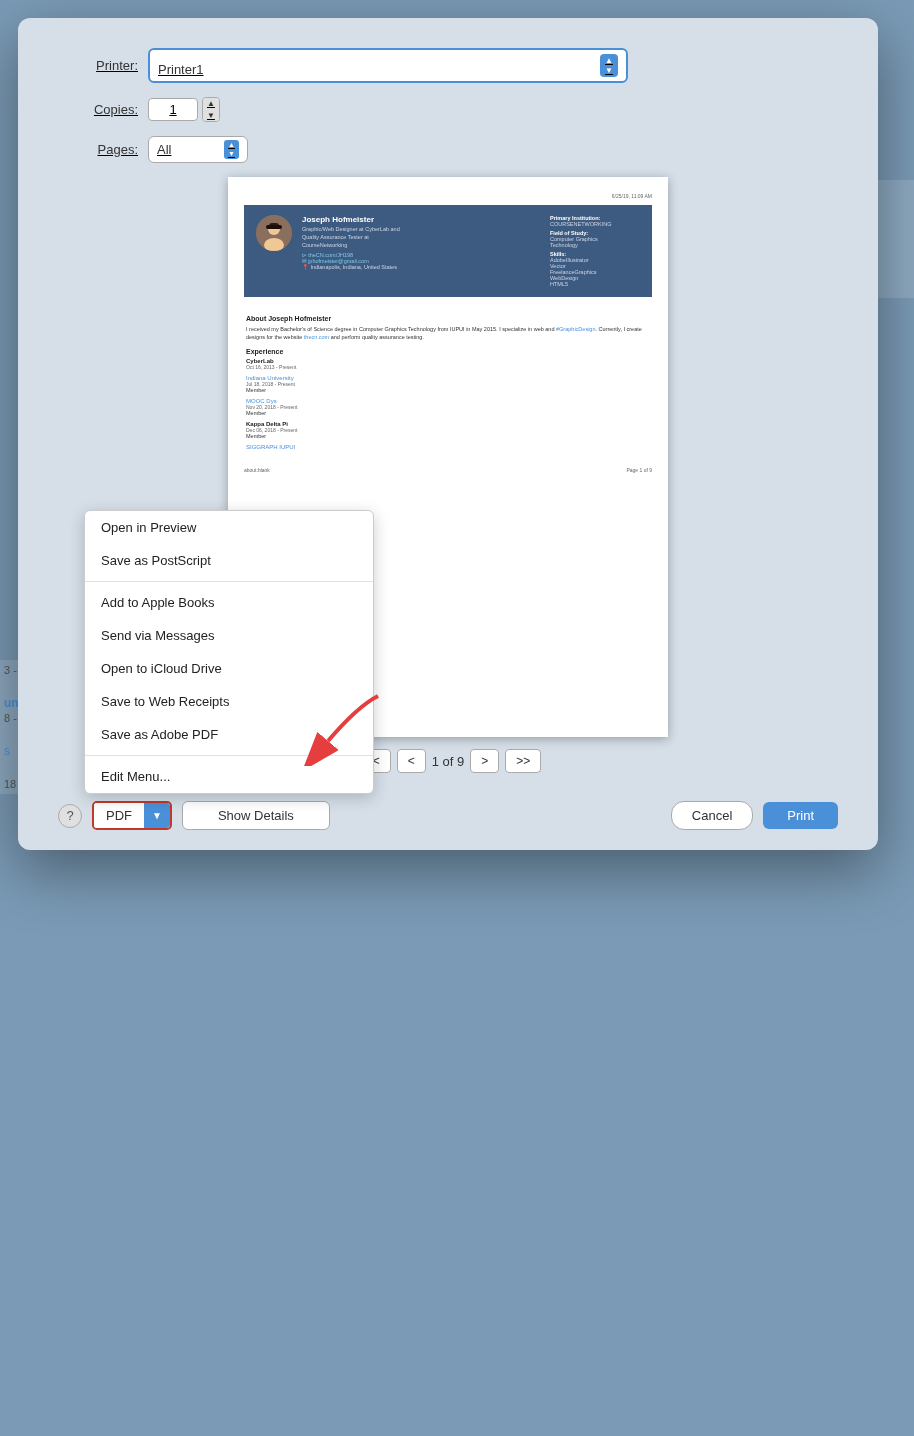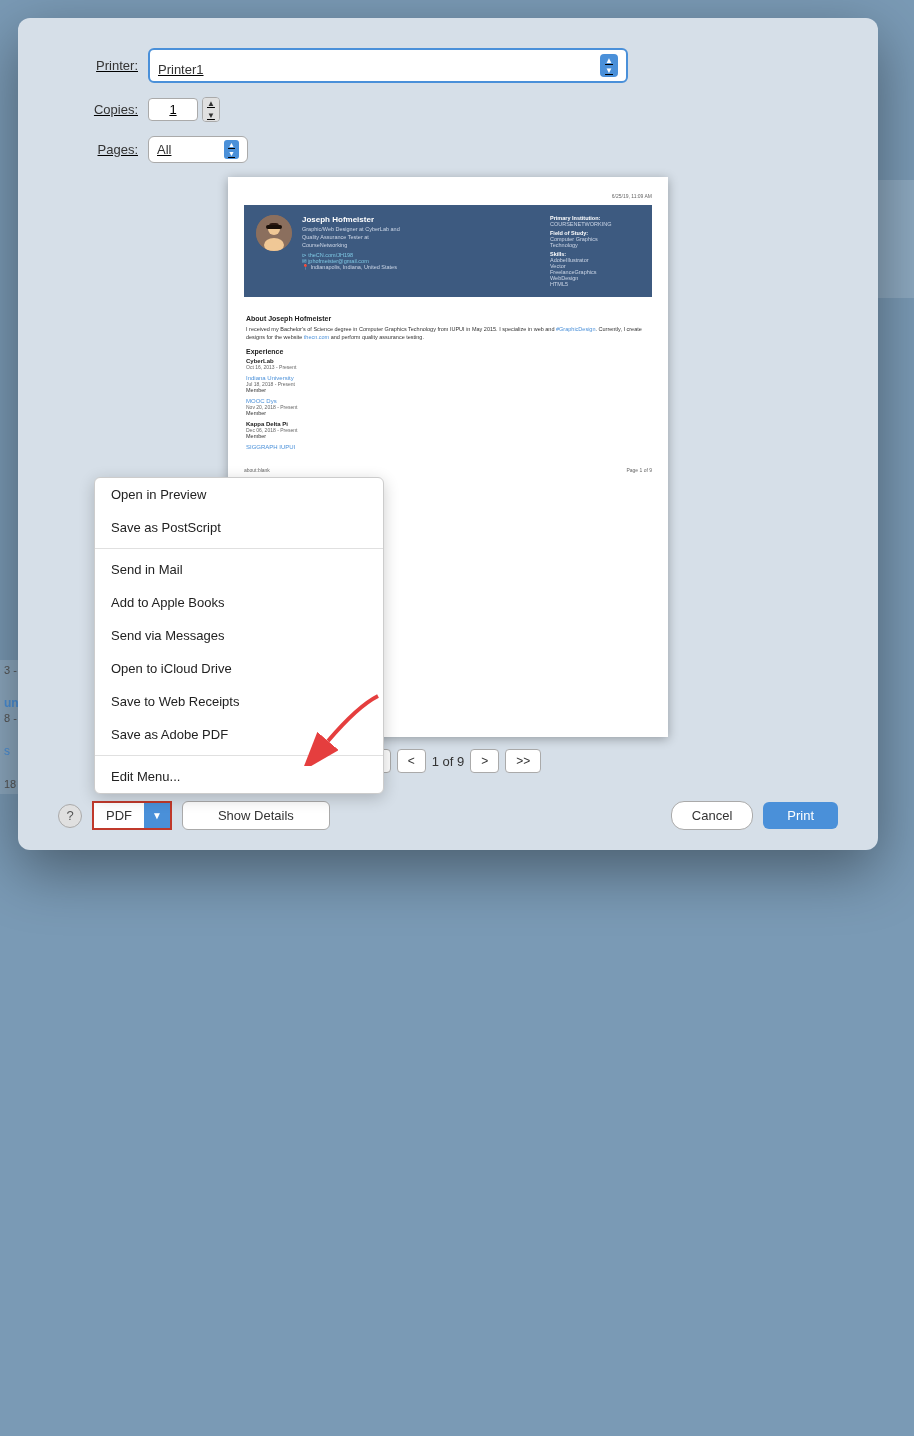--- a/index.html
+++ b/index.html
@@ -316,21 +316,21 @@
       display: flex;
       align-items: center;
       justify-content: center;
       color: #555;
     }
 
     .pdf-btn {
       display: flex;
       align-items: stretch;
       border: 2px solid #c0392b;
-      border-radius: 0;
+      border-radius: 5px;
       overflow: hidden;
       cursor: pointer;
       background: white;
     }
 
     .pdf-label {
       padding: 5px 12px;
       font-size: 13px;
       font-weight: 500;
       color: #333;
@@ -375,21 +375,21 @@
       font-size: 13px;
       color: white;
       cursor: pointer;
       font-weight: 500;
     }
 
     
     .pdf-menu {
       position: absolute;
       bottom: 56px;
-      left: 36px;
+      left: 26px;
       width: 290px;
       background: white;
       border: 1px solid #ccc;
       border-radius: 6px;
       box-shadow: 0 4px 16px rgba(0,0,0,0.2);
       z-index: 100;
       overflow: hidden;
     }
 
     .pdf-menu-item {
@@ -559,21 +559,20 @@
 
     <button class="show-details-btn">Show Details</button>
 
     <button class="cancel-btn">Cancel</button>
     <button class="print-btn">Print</button>
 
     <div class="pdf-menu">
       <div class="pdf-menu-item">Open in Preview</div>
       <div class="pdf-menu-item">Save as PostScript</div>
       <div class="pdf-menu-divider"></div>
-      <div class="pdf-menu-item">Send in Mail</div>
       <div class="pdf-menu-item">Add to Apple Books</div>
       <div class="pdf-menu-item">Send via Messages</div>
       <div class="pdf-menu-item">Open to iCloud Drive</div>
       <div class="pdf-menu-item">Save to Web Receipts</div>
       <div class="pdf-menu-item">Save as Adobe PDF</div>
       <div class="pdf-menu-divider"></div>
       <div class="pdf-menu-item">Edit Menu...</div>
     </div>
 
     <div style="position:absolute; left:240px; bottom:80px; z-index:200; pointer-events:none;">

